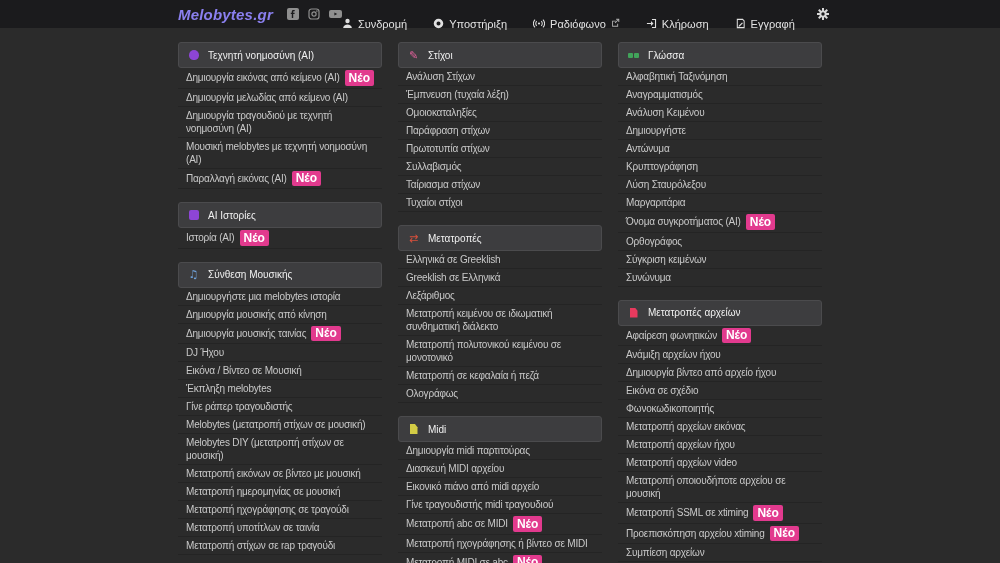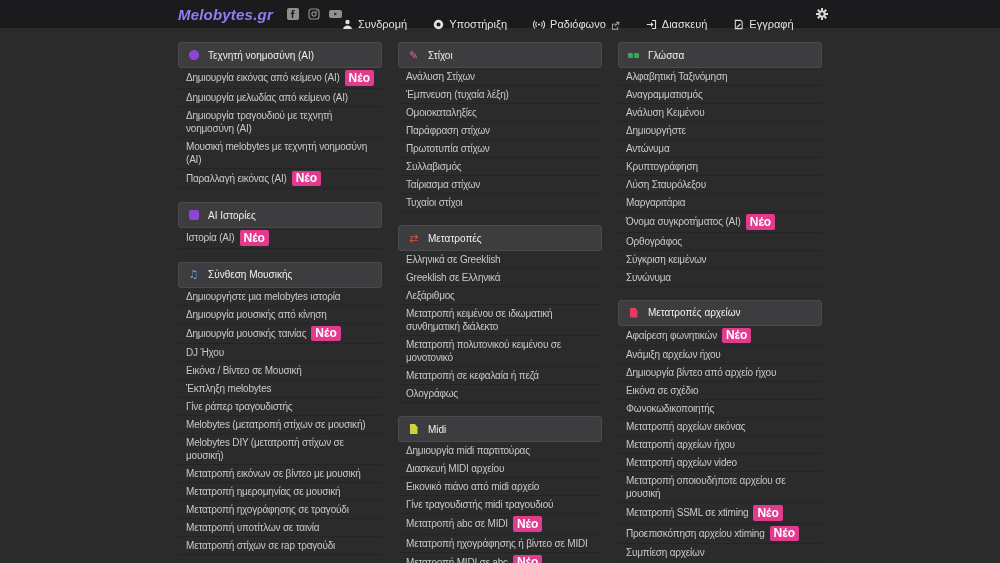--- a/index.html
+++ b/index.html
@@ -13,21 +13,21 @@
   .navbar { height:28px; background:#1b1b1d; display:flex; align-items:center; }
   .nav-inner { width:644px; margin:0 auto; display:flex; align-items:center; }
   .logo {
     font-style:italic; font-weight:bold; font-size:15px;
     letter-spacing:.2px; cursor:pointer; white-space:nowrap;
   }
   .social { display:flex; align-items:center; gap:9px; margin-left:14px; }
   .social span { display:inline-flex; cursor:pointer; }
   .menu { margin-left:auto; display:flex; align-items:center; gap:26px; }
   .menu-item {
-    display:flex; align-items:flex-end; gap:5px;
+    display:flex; align-items:flex-start; gap:5px;
     font-size:11px; color:#e3e3e3; cursor:pointer; white-space:nowrap;margin-top:19px;
   }
   .gear { margin-left:22px; display:inline-flex; cursor:pointer; }
   
   .content { width:644px; margin:0 auto; padding-top:14px; display:flex; gap:16px; align-items:flex-start; }
   .col { flex:1; min-width:0; }
   .section { margin-bottom:13px; }
   .section-header {
     display:flex; align-items:center; gap:8px;
     background:#3d3d3f; border:1px solid #4b4b4d; border-radius:3px;
@@ -120,21 +120,21 @@
             </svg>
           </span>
         </span>
         <span class="menu-item">
           <span style="display: inline-flex;">
             <svg width="11" height="11" viewBox="0 0 12 12" fill="#e0e0e0">
               <path d="M6.5 1H11v10H6.5V9.8h3.3V2.2H6.5z"></path>
               <path d="M5.4 3.2 8.2 6 5.4 8.8V6.6H1V5.4h4.4z"></path>
             </svg>
           </span>
-          <span>Διασκευή</span>
+          <span>Κλήρωση</span>
         </span>
         <span class="menu-item">
           <span style="display: inline-flex;">
             <svg width="11" height="11" viewBox="0 0 12 12">
               <path d="M2.5 1.5h5.8L10 3.2v7.3H2.5z" fill="none" stroke="#e0e0e0" stroke-width="1.1"></path>
               <path d="M4.2 8.3l3.5-3.5.9.9-3.5 3.5-1.2.3z" fill="#e0e0e0"></path>
             </svg>
           </span>
           <span>Εγγραφή</span>
         </span>

